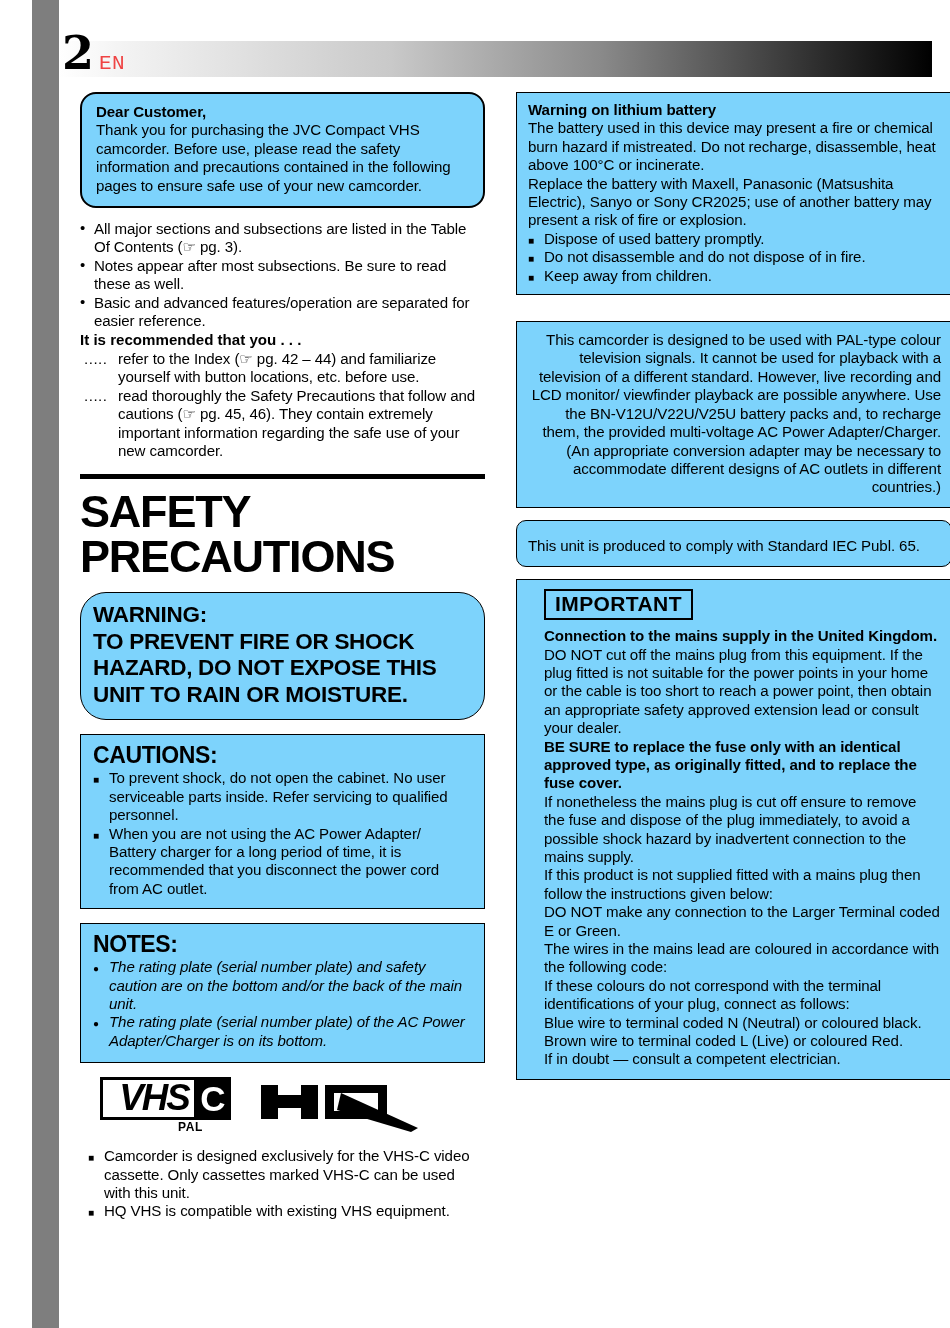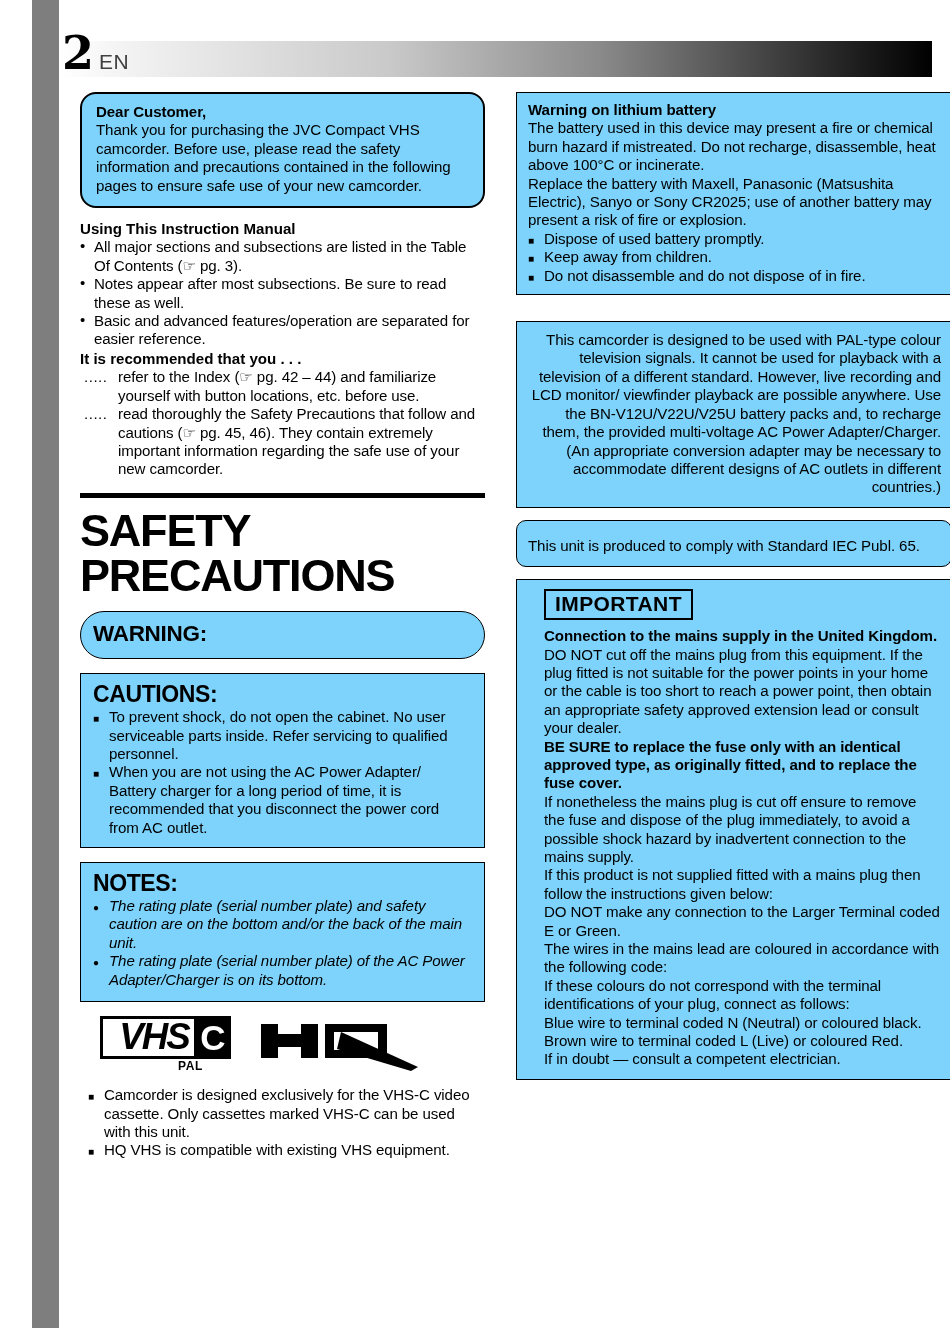--- a/index.html
+++ b/index.html
@@ -50,24 +50,24 @@
   }
   #folio .num {
     font-family: "DejaVu Serif", serif;
     font-weight: bold;
     font-size: 46px;
     line-height: 46px;
     color: #000000;
     letter-spacing: -1px;
   }
   #folio .lang {
-    font-family: Liberation Sans, sans-serif;
+    font-family: Liberation Mono, monospace;
     font-size: 21px;
     line-height: 21px;
-    color: #404040;
+    color: #ef4444;
     letter-spacing: 0.5px;
   }
 
   
   .col {
     position: absolute;
     top: 92px;
   }
   #col-left  { left: 80px;  width: 405px; }
   #col-right { left: 516px; width: 436px; }
@@ -281,21 +281,20 @@
   </div>
 
   <div class="col" id="col-left">
 
     <div class="box rounded">
       <div class="t bold">Dear Customer,</div>
       <div class="t">Thank you for purchasing the JVC Compact VHS camcorder. Before use, please read the safety information and precautions contained in the following pages to ensure safe use of your new camcorder.</div>
     </div>
 
     <div style="margin-top:11px;">
-      <div class="heading-inline">Using This Instruction Manual</div>
       <ul class="blist dot">
         <li>All major sections and subsections are listed in the Table Of Contents (☞ pg. 3).</li>
         <li>Notes appear after most subsections. Be sure to read these as well.</li>
         <li>Basic and advanced features/operation are separated for easier reference.</li>
       </ul>
       <div class="heading-inline" style="margin-top:1px;">It is recommended that you . . .</div>
       <div class="dots-item">
         <span class="lead">.....</span>
         <span>refer to the Index (☞ pg. 42 – 44) and familiarize yourself with button locations, etc. before use.</span>
       </div>
@@ -307,20 +306,21 @@
 
     <hr class="rule-thick">
 
     <h1 id="safety-title">
       <span class="l1">SAFETY</span>
       <span class="l2">PRECAUTIONS</span>
     </h1>
 
     <div class="box" style="padding:9px 12px 11px 12px;border-radius:26px;">
       <div class="warn-line">WARNING:</div>
+      <div class="warn-line">TO PREVENT FIRE OR SHOCK HAZARD, DO NOT EXPOSE THIS UNIT TO RAIN OR MOISTURE.</div>
     </div>
 
     <div class="box" style="margin-top:14px;padding:7px 12px 10px 12px;">
       <div class="cautions-head">CAUTIONS:</div>
       <ul class="blist sq">
         <li>To prevent shock, do not open the cabinet. No user serviceable parts inside. Refer servicing to qualified personnel.</li>
         <li>When you are not using the AC Power Adapter/ Battery charger for a long period of time, it is recommended that you disconnect the power cord from AC outlet.</li>
       </ul>
     </div>
 
@@ -358,22 +358,22 @@
   </div>
 
   <div class="col" id="col-right">
 
     <div class="box thin" style="padding:8px 10px 9px 11px;">
       <div class="t bold">Warning on lithium battery</div>
       <div class="t">The battery used in this device may present a fire or chemical burn hazard if mistreated. Do not recharge, disassemble, heat above 100°C or incinerate.</div>
       <div class="t">Replace the battery with Maxell, Panasonic (Matsushita Electric), Sanyo or Sony CR2025; use of another battery may present a risk of fire or explosion.</div>
       <ul class="blist sq">
         <li>Dispose of used battery promptly.</li>
+        <li>Do not disassemble and do not dispose of in fire.</li>
         <li>Keep away from children.</li>
-        <li>Do not disassemble and do not dispose of in fire.</li>
       </ul>
     </div>
 
     <div class="box thin" style="margin-top:26px;padding:9px 10px 10px 11px;text-align:right;">
       <div class="t">This camcorder is designed to be used with PAL-type colour television signals. It cannot be used for playback with a television of a different standard. However, live recording and LCD monitor/ viewfinder playback are possible anywhere. Use the BN-V12U/V22U/V25U battery packs and, to recharge them, the provided multi-voltage AC Power Adapter/Charger. (An appropriate conversion adapter may be necessary to accommodate different designs of AC outlets in different countries.)</div>
     </div>
 
     <div class="box thin" style="padding:16px 10px 11px 11px;border-radius:10px;">
       <div class="t">This unit is produced to comply with Standard IEC Publ. 65.</div>
     </div>

